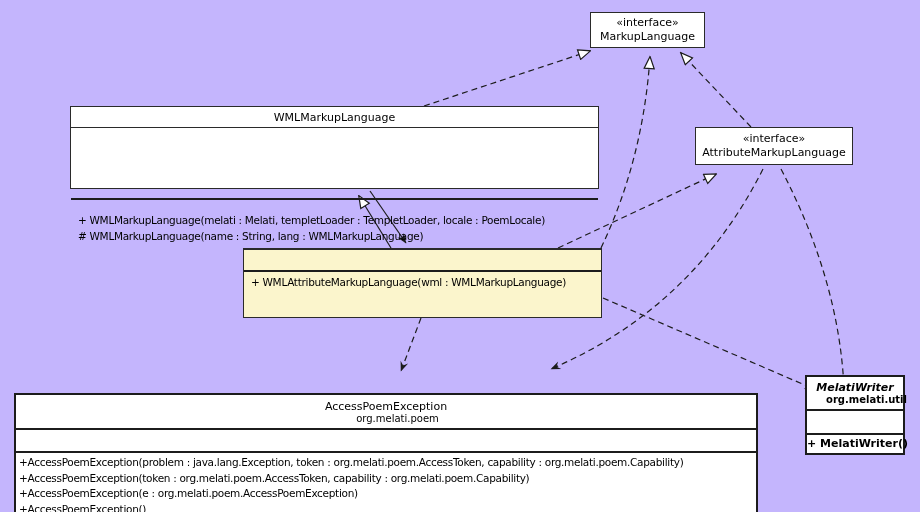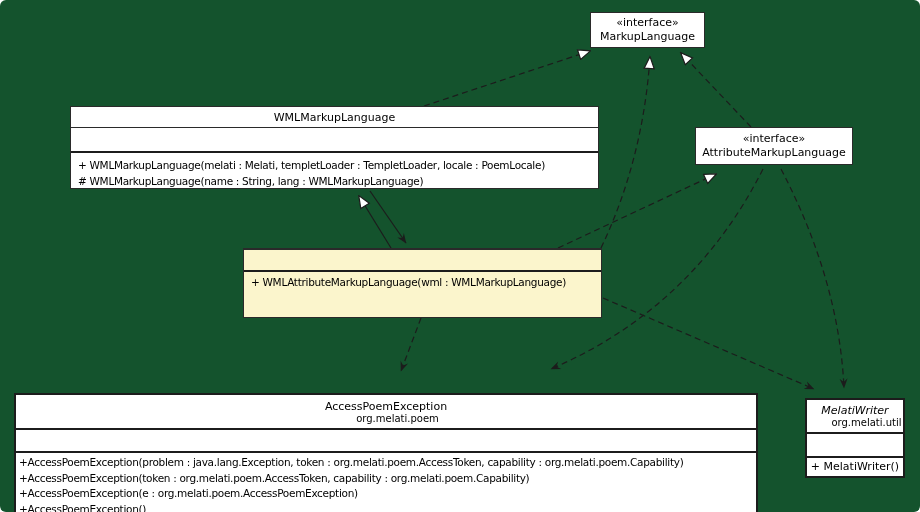--- a/index.html
+++ b/index.html
@@ -1,18 +1,18 @@
 <!DOCTYPE html>
 <html><head>
 <meta charset="utf-8">
 <style>
   html,body{margin:0;padding:0;background:#fff;}
   #canvas{
-    position:relative;width:920px;height:512px;background:#14532d;overflow:hidden;
-    font-family:"DejaVu Sans","Liberation Sans",sans-serif;color:#000;border-radius:6px;
+    position:relative;width:920px;height:512px;background:#c4b5fd;overflow:hidden;
+    font-family:"DejaVu Sans","Liberation Sans",sans-serif;color:#000;
   }
   #edges{position:absolute;left:0;top:0;width:920px;height:512px;z-index:0;}
   .uml-box{
     position:absolute;background:#ffffff;border:1px solid #2a2a2a;
     box-sizing:border-box;z-index:1;
   }
   .uml-box.heavy{border:2px solid #1c1c1c;}
   .uml-box.highlight{background:#FBF5CC;}
   .iface{display:flex;flex-direction:column;justify-content:center;align-items:center;
     font-size:11px;line-height:14px;}
@@ -62,21 +62,21 @@
   <div class="uml-box iface" style="left:695px;top:127px;width:158px;height:38px;">
     <div>«interface»</div>
     <div>AttributeMarkupLanguage</div>
   </div>
 
   <div class="uml-box" style="left:70px;top:106px;width:529px;height:83px;">
     <div class="title-c" style="height:20px;">
       <div>WMLMarkupLanguage</div>
     </div>
     <div class="attrs-c" style="height:23px;"></div>
-    <div class="methods-c" style="height:36px;padding:4px 0 0 7px;">
+    <div class="methods-c" style="height:36px;padding:12px 0 0 7px;margin-top:47px;">
       <div class="m" style="line-height:16px;">+ WMLMarkupLanguage(melati : Melati, templetLoader : TempletLoader, locale : PoemLocale)</div>
       <div class="m" style="line-height:16px;"># WMLMarkupLanguage(name : String, lang : WMLMarkupLanguage)</div>
     </div>
   </div>
 
   <div class="uml-box highlight" style="left:243px;top:248px;width:359px;height:70px;">
     <div class="attrs-c" style="height:20px;"></div>
     <div class="methods-c" style="height:23px;padding:4px 0 0 7px;">
       <div class="m">+ WMLAttributeMarkupLanguage(wml : WMLMarkupLanguage)</div>
     </div>
@@ -89,21 +89,21 @@
     </div>
     <div class="attrs-c heavy-div" style="height:21px;"></div>
     <div class="methods-c" style="height:61px;padding:2px 0 0 3px;">
       <div class="m" style="line-height:15.5px;">+AccessPoemException(problem : java.lang.Exception, token : org.melati.poem.AccessToken, capability : org.melati.poem.Capability)</div>
       <div class="m" style="line-height:15.5px;">+AccessPoemException(token : org.melati.poem.AccessToken, capability : org.melati.poem.Capability)</div>
       <div class="m" style="line-height:15.5px;">+AccessPoemException(e : org.melati.poem.AccessPoemException)</div>
       <div class="m" style="line-height:15.5px;">+AccessPoemException()</div>
     </div>
   </div>
 
-  <div class="uml-box heavy" style="left:805px;top:398px;width:100px;height:80px;">
+  <div class="uml-box heavy" style="left:805px;top:375px;width:100px;height:80px;font-weight:bold;">
     <div class="title-c" style="height:32px;">
       <div class="it">MelatiWriter</div>
       <div class="pkg">org.melati.util</div>
     </div>
     <div class="attrs-c heavy-div" style="height:22px;"></div>
     <div class="methods-c center-m" style="height:18px;padding-top:2px;">
       <div class="m">+ MelatiWriter()</div>
     </div>
   </div>
 

